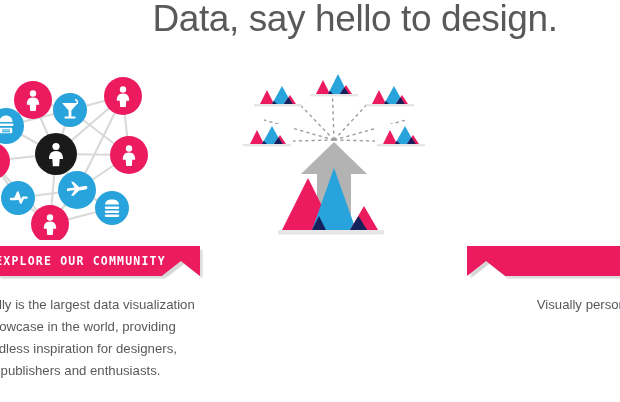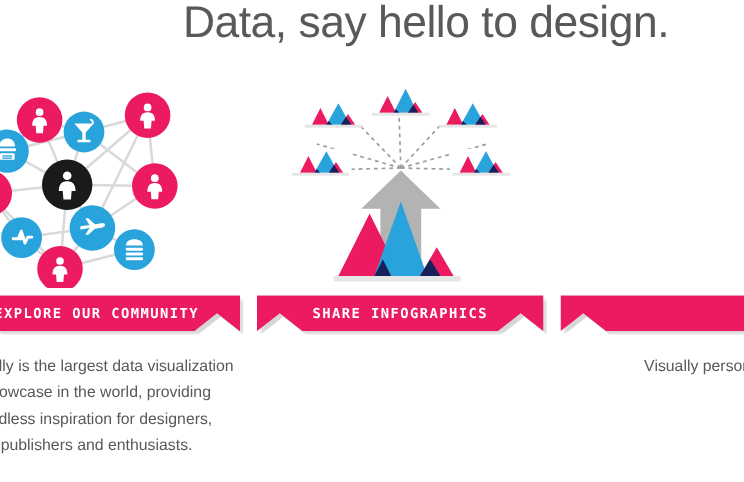--- a/index.html
+++ b/index.html
@@ -303,26 +303,20 @@
           <path d="M58 168 l26 -52 l26 52 z" fill="#ec1a5f"></path>
           <path d="M88 168 l22 -62 l22 62 z" fill="#29a3dc"></path>
           <path d="M126 168 l14 -24 l14 24 z" fill="#ec1a5f"></path>
           <path d="M88 168 l7 -14 l7 14 z" fill="#16215b"></path>
           <path d="M126 168 l8.5 -14 l8.5 14 z" fill="#16215b"></path>
           <rect x="54" y="168" width="106" height="4.6" rx="1" fill="#e6e6e6"></rect>
         </g>
       </svg>
     </div>
 
-    <div class="ribbon-wrap">
-      <div class="ribbon-shadow"></div>
-      <div class="ribbon">
-        <span class="ribbon-label">SHARE INFOGRAPHICS</span>
-      </div>
-    </div>
 
   </div>
 
   <div class="column">
 
     <div class="illus"></div>
 
     <div class="ribbon-wrap">
       <div class="ribbon-shadow"></div>
       <div class="ribbon">

